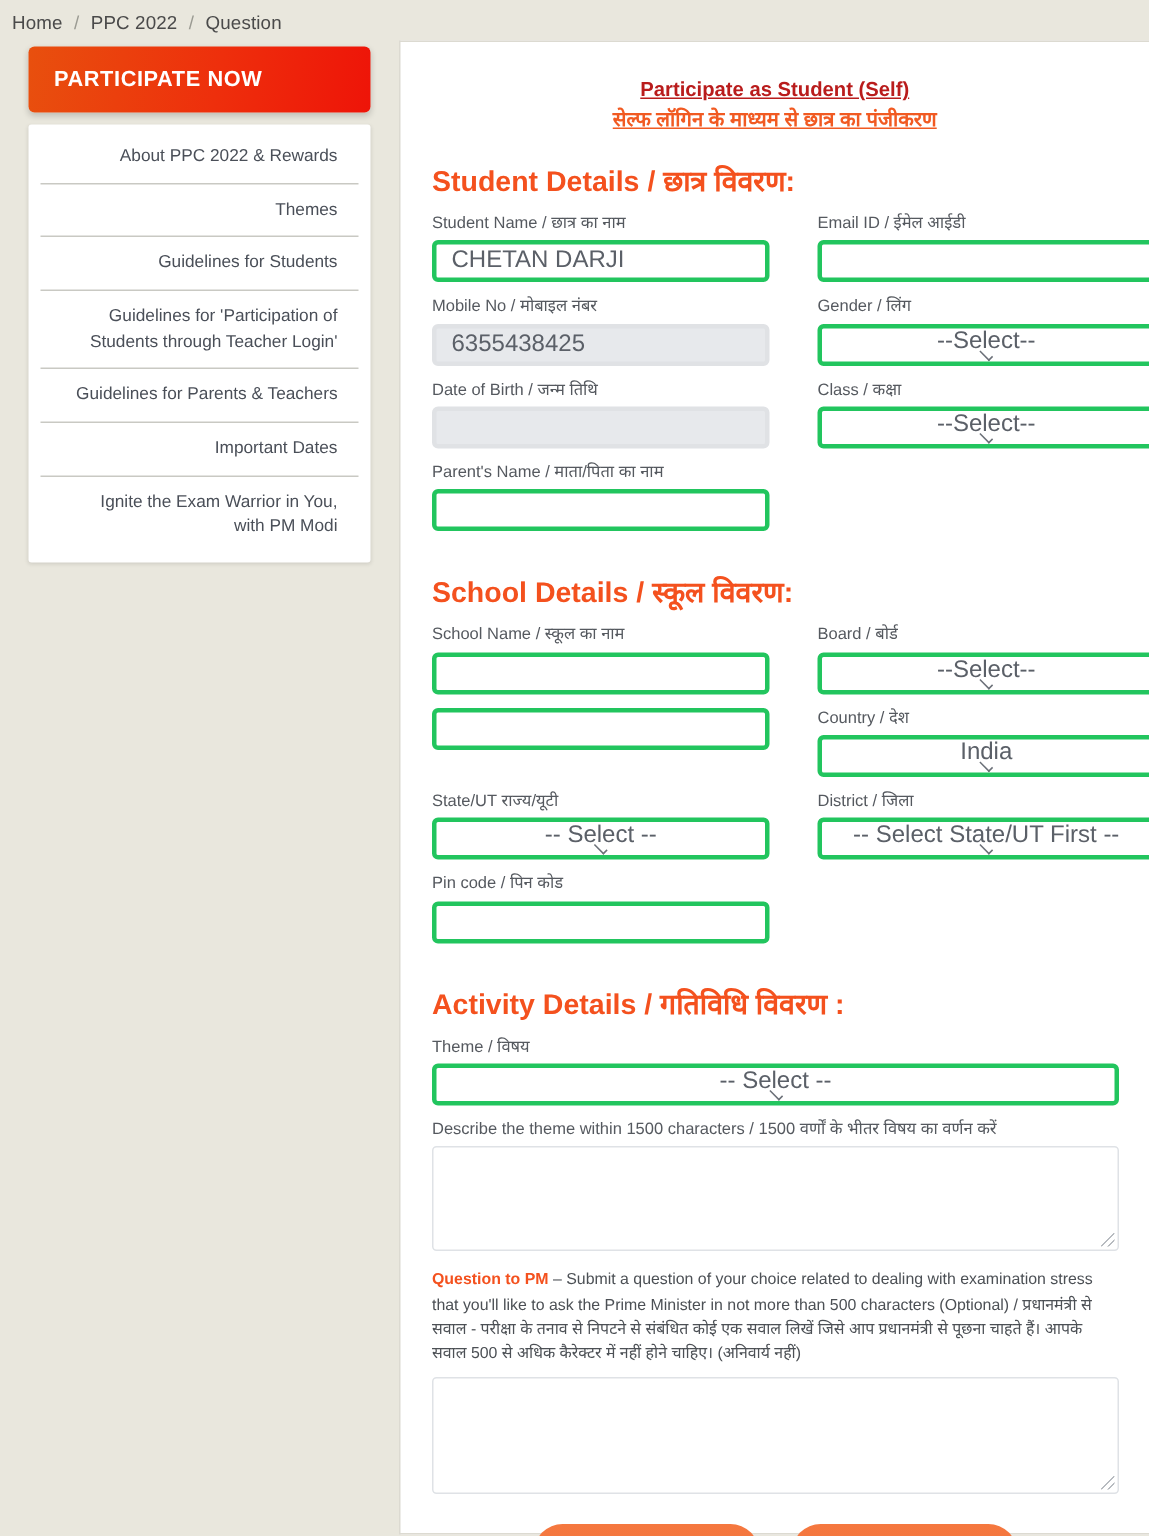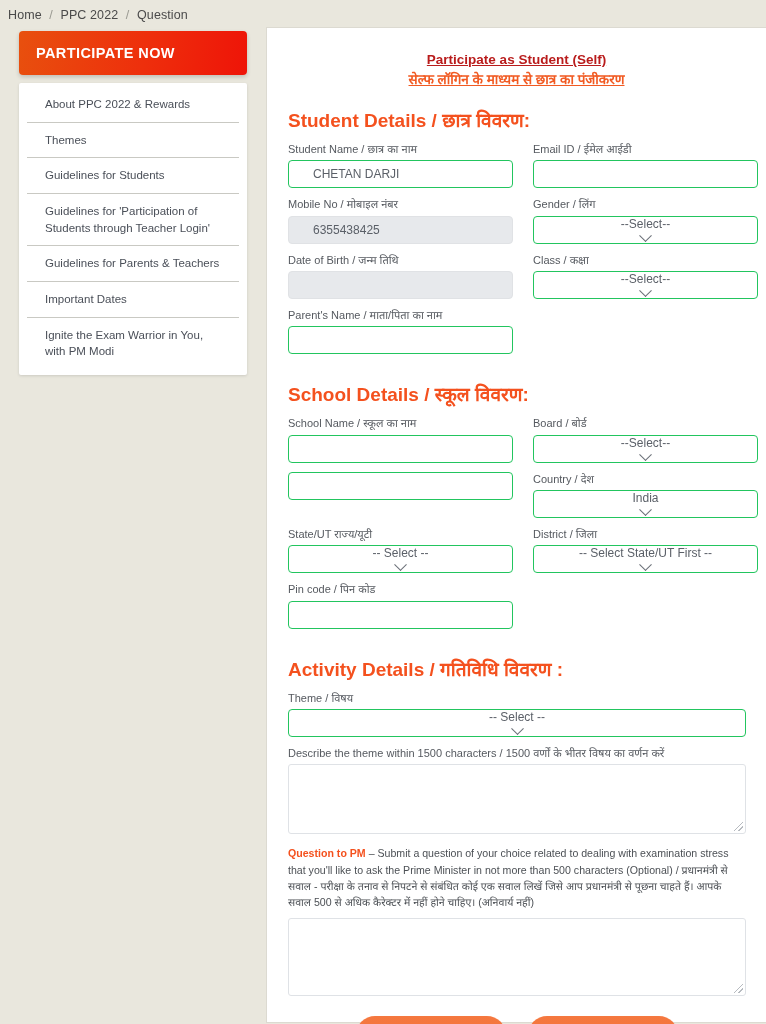--- a/index.html
+++ b/index.html
@@ -30,21 +30,21 @@
     padding-left: 17px; cursor: pointer;
   }
   .menu {
     margin-top: 8px; background: #fff; border-radius: 2px;
     box-shadow: 0 1px 3px rgba(0,0,0,.12);
     padding: 4px 0 6px 0;
   }
   .menu-item {
     font-size: 11.5px; color: #4a4f58; line-height: 1.45;
     padding: 9px 14px 9px 18px; margin: 0 8px;
-    border-bottom: 1px solid #c9c9c3; cursor: pointer;
+    border-bottom: 1px solid #c9c9c3; cursor: pointer; text-align: right;
   }
   .menu-item:last-child { border-bottom: none; }
 
   
   .panel {
     position: absolute; top: 27px; left: 266px;
     width: 500px; height: 996px;
     background: #fff; border: 1px solid #dcdad1;
     border-right: none;
   }
@@ -59,32 +59,32 @@
     color: #f15a22; font-weight: bold; font-size: 13.5px;
     text-decoration: underline; display: block;
   }
 
   .section-head {
     font-size: 19px; font-weight: bold; color: #f4511e;
     margin: 18px 0 9px 0;
   }
   .section-head .hi { font-weight: bold; }
 
-  .row { display: flex; gap: 20px; }
+  .row { display: flex; gap: 32px; }
   .col { width: 225px; }
   .fld { margin-bottom: 9px; }
   .lbl {
     font-size: 11px; color: #55595f; display: block;
     margin-bottom: 4px; line-height: 1.3;
   }
   .ctl {
-    width: 225px; height: 28px; border: 1px solid #22c55e;
+    width: 225px; height: 28px; border: 3px solid #22c55e;
     border-radius: 4px; background: #fff;
-    font-size: 12px; color: #5b6068;
-    padding: 0 24px; display: flex; align-items: center;
+    font-size: 16px; color: #5b6068;
+    padding: 0 10px; display: flex; align-items: center;
   }
   .ctl.disabled { background: #e7e9ec; border-color: #e0e2e5; }
   .ctl.select {
     justify-content: space-between; cursor: pointer; flex-direction: column;
   }
   .ctl.wide { width: 458px; }
   .chev {
     width: 9px; height: 9px; border-right: 1.6px solid #6b7078;
     border-bottom: 1.6px solid #6b7078;
     transform: rotate(45deg) translate(-2px,-2px);

